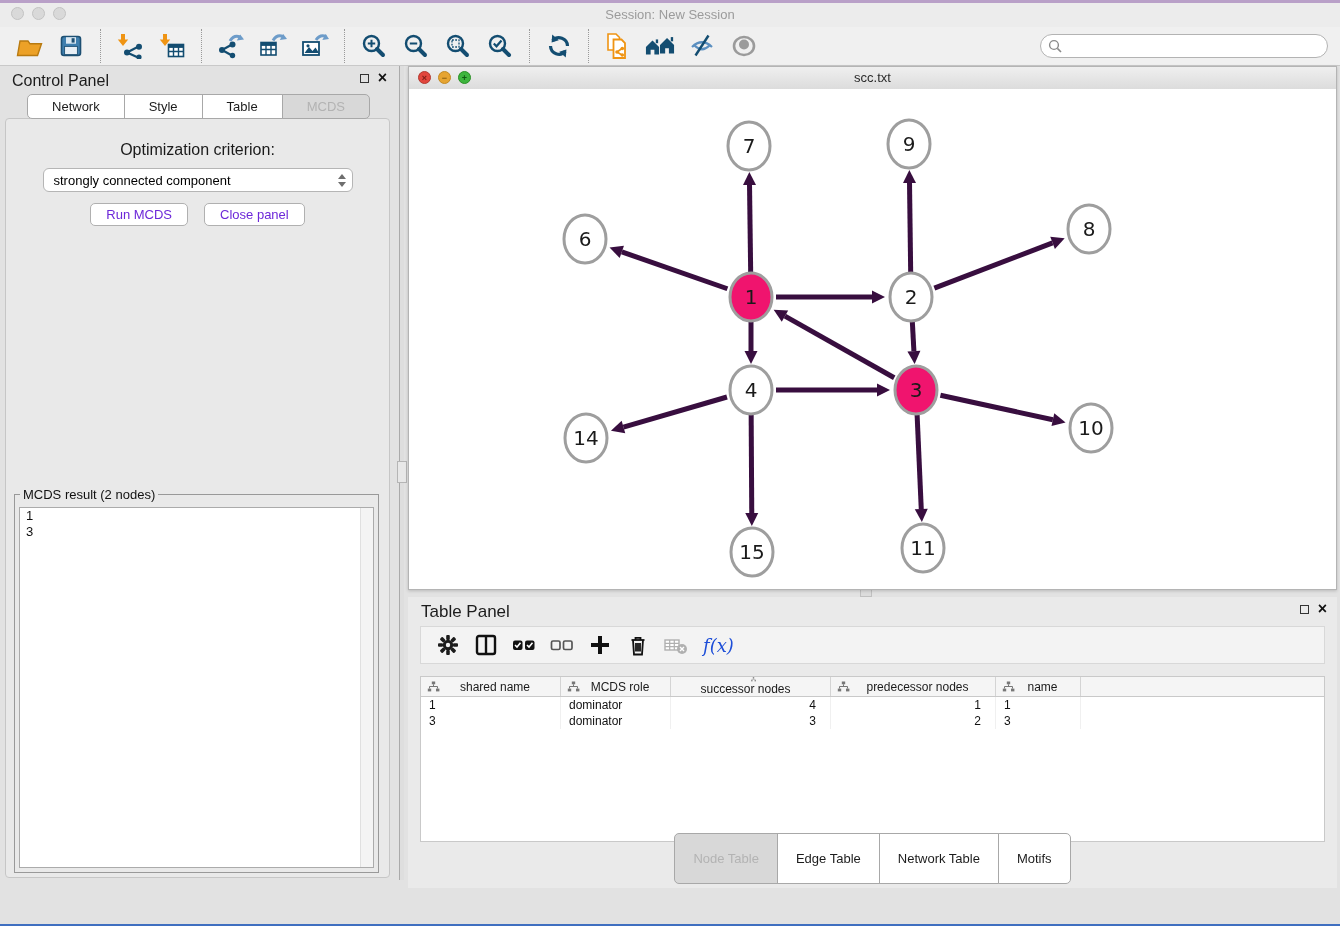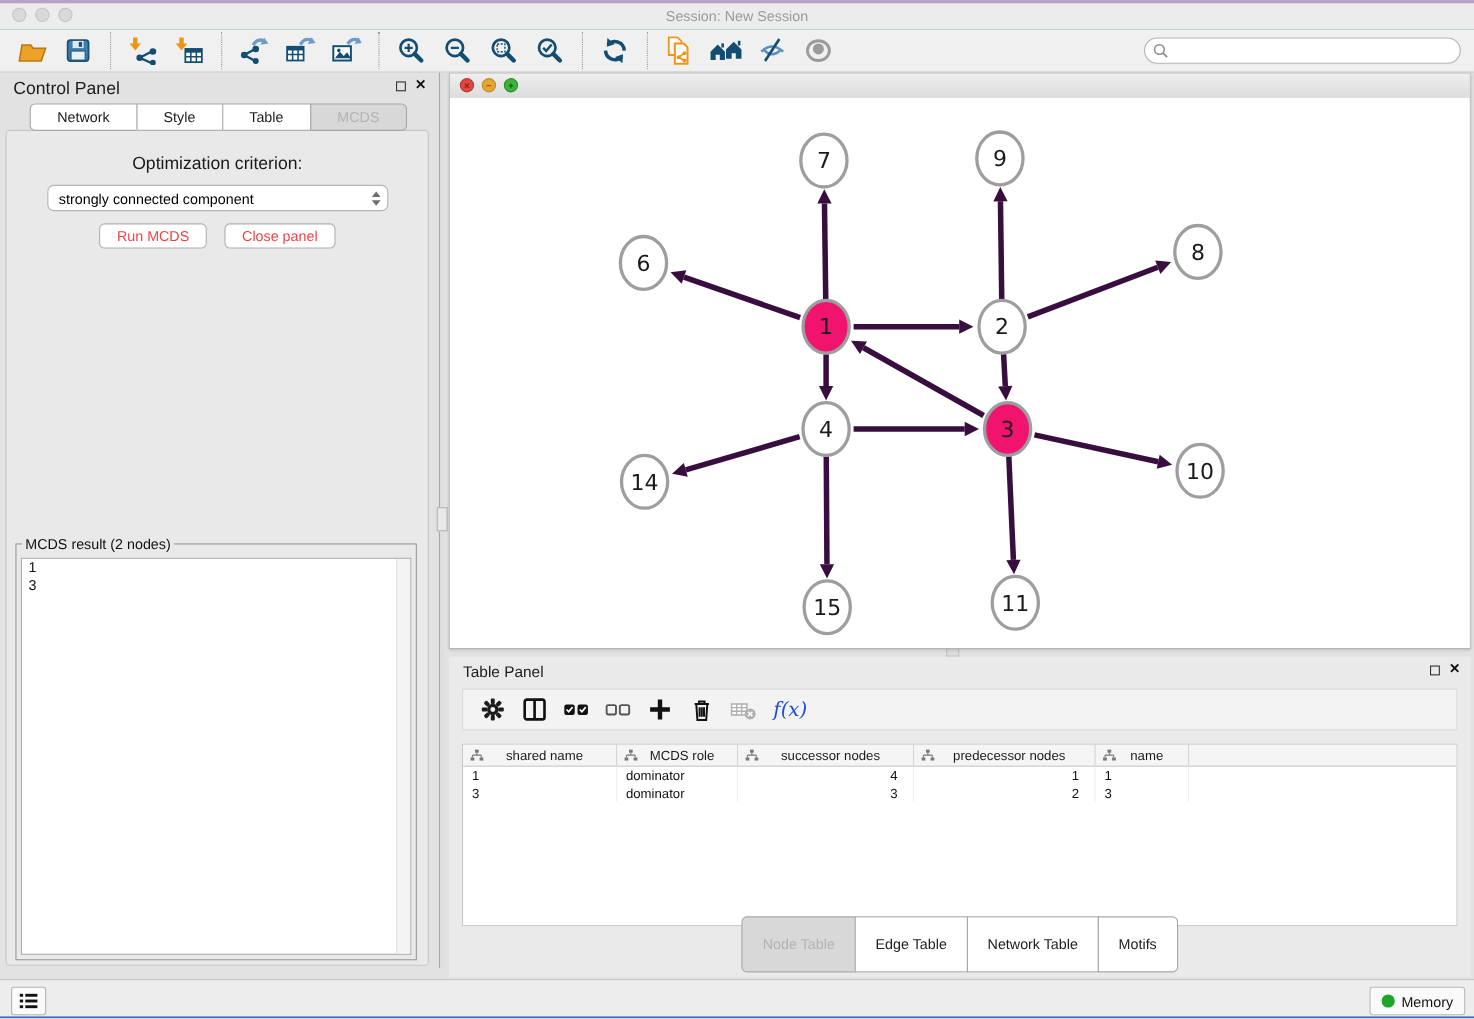--- a/index.html
+++ b/index.html
@@ -40,21 +40,21 @@
     border:1px solid #c6c6c6;border-radius:4px;}
   .opt-label{text-align:center;margin-top:22px;font-size:16px;color:#1a1a1a;}
   .select{margin:9px auto 0;width:310px;height:24px;background:#fff;border:1px solid #b5b5b5;border-radius:6px;
     display:flex;align-items:center;padding:0 6px 0 10px;box-sizing:border-box;font-size:13px;}
   .select .sv{flex:1;}
   .stepper{display:flex;flex-direction:column;gap:3px;align-items:center;}
   .stepper i{display:block;width:0;height:0;border-left:4px solid transparent;border-right:4px solid transparent;}
   .stepper .up{border-bottom:5px solid #6e6e6e;}
   .stepper .dn{border-top:5px solid #6e6e6e;}
   .btn-row{display:flex;justify-content:center;gap:16px;margin-top:11px;}
-  .pbtn{padding:3px 15px;font-size:13px;background:#fff;border:1px solid #b0b0b0;border-radius:5px;color:#ef4444;}
+  .pbtn{padding:3px 15px;font-size:13px;background:#fff;border:1px solid #b0b0b0;border-radius:5px;color:#6d28d9;}
   .mcds-fieldset{position:absolute;left:8px;right:10px;top:375px;bottom:4px;border:1px solid #999;}
   .mcds-legend{position:absolute;top:-8px;left:5px;background:#e9e9e9;padding:0 3px;font-size:13px;color:#111;}
   .mcds-list{position:absolute;left:4px;right:4px;top:12px;bottom:4px;background:#fff;border:1px solid #ababab;overflow:hidden;}
   .mcds-scroll{position:absolute;right:0;top:0;bottom:0;width:12px;background:#f4f4f4;border-left:1px solid #e0e0e0;}
   .mcds-item{font-size:13px;line-height:16px;padding-left:6px;color:#111;}
 
   
   .v-splitter{position:absolute;left:399px;top:66px;width:4px;height:814px;background:#dedede;border-left:1px solid #aaa;}
   .v-handle{position:absolute;left:-3px;top:395px;width:8px;height:20px;background:#e8e8e8;border:1px solid #b5b5b5;}
   .h-handle{position:absolute;left:860px;top:587px;width:10px;height:8px;background:#dcdcdc;border:1px solid #c0c0c0;}
@@ -67,21 +67,21 @@
   .nw-lights{position:absolute;left:9px;top:4px;display:flex;gap:7px;}
   .nwl{width:13px;height:13px;border-radius:50%;font:bold 9px/12px "Liberation Sans",sans-serif;text-align:center;box-sizing:border-box;}
   .nwl.red{background:#e2463d;border:1px solid #b23a30;color:#7a1d16;}
   .nwl.yel{background:#e6a431;border:1px solid #c28a24;color:#8a5f12;}
   .nwl.grn{background:#3db53d;border:1px solid #2a8f25;color:#0f5c12;}
   .nw-canvas{position:absolute;top:22px;left:0;right:0;bottom:0;background:#fff;}
 
   
   .table-panel{position:absolute;left:408px;top:597px;width:929px;height:291px;background:#eaeaea;}
   .tp-header{position:relative;height:26px;}
-  .tp-header .tp-title{position:absolute;left:13px;top:5px;font-size:14px;color:#1c1c1c;}
+  .tp-header .tp-title{position:absolute;left:13px;top:5px;font-size:17px;color:#1c1c1c;}
   .tp-toolbar{position:absolute;left:12px;right:12px;top:29px;height:38px;background:#f3f3f3;
     border:1px solid #d8d8d8;display:flex;align-items:center;padding-left:14px;box-sizing:border-box;}
   .tpicon{width:26px;height:26px;display:flex;align-items:center;justify-content:center;margin-right:12px;}
   .fx{font:italic 18px "DejaVu Serif",serif;color:#1d4ed8;margin-left:2px;}
   .tp-table{position:absolute;left:12px;right:12px;top:79px;bottom:46px;background:#fff;border:1px solid #c9c9c9;
     overflow:hidden;box-sizing:border-box;}
   .thead{display:flex;height:19px;background:#f5f5f5;border-bottom:1px solid #c9c9c9;}
   .th{display:flex;align-items:center;border-right:1px solid #d4d4d4;box-sizing:border-box;font-size:12px;color:#1a1a1a;}
   .th svg{margin-left:6px;}
   .th span{flex:1;text-align:center;margin-right:10px;}
@@ -305,20 +305,21 @@
   </div>
   <div class="h-handle"></div>
 
   <div class="network-window">
     <div class="nw-titlebar">
       <div class="nw-lights">
         <span class="nwl red">×</span>
         <span class="nwl yel">−</span>
         <span class="nwl grn">+</span>
       </div>
+      <div class="nw-title">scc.txt</div>
     </div>
     <div class="nw-canvas">
       <svg id="graph-svg" width="927" height="500">
           <g>
             <line x1="341.6689032132158" y1="183.00219259779408" x2="340.5165109873833" y2="95.99657954744124" stroke="#380E3F" stroke-width="5"></line>
             <polygon points="340.34434065825553,82.99771969829416 347.0159409119568,95.91049438287736 334.0170810628098,96.08266471200513" fill="#380E3F"></polygon>
           </g>
           <g>
             <line x1="318.39911144699016" y1="199.75390640918934" x2="212.81738614269534" y2="162.86390600166465" stroke="#380E3F" stroke-width="5"></line>
             <polygon points="200.54492409513023,158.5759373344431 214.96137047630612,156.7276749778821 210.67340180908457,169.0001370254472" fill="#380E3F"></polygon>
@@ -504,21 +505,21 @@
           </div>
           <div class="th" style="width: 110px;">
             <svg width="13" height="12" viewBox="0 0 13 12">
               <rect x="4.8" y="0.5" width="3.4" height="2.8" fill="#777"></rect>
               <path d="M6.5 3.3 V5.5 M2.5 5.5 H10.5 M2.5 5.5 V7.5 M10.5 5.5 V7.5" stroke="#777" fill="none"></path>
               <rect x="0.8" y="7.6" width="3.4" height="2.8" fill="#777"></rect>
               <rect x="9" y="7.6" width="3.4" height="2.8" fill="#777"></rect>
             </svg>
             <span>MCDS role</span>
           </div>
-          <div class="th" style="width: 160px;">
+          <div class="th" style="width: 160px; flex-direction: column;">
             <svg width="13" height="12" viewBox="0 0 13 12">
               <rect x="4.8" y="0.5" width="3.4" height="2.8" fill="#777"></rect>
               <path d="M6.5 3.3 V5.5 M2.5 5.5 H10.5 M2.5 5.5 V7.5 M10.5 5.5 V7.5" stroke="#777" fill="none"></path>
               <rect x="0.8" y="7.6" width="3.4" height="2.8" fill="#777"></rect>
               <rect x="9" y="7.6" width="3.4" height="2.8" fill="#777"></rect>
             </svg>
             <span>successor nodes</span>
           </div>
           <div class="th" style="width: 165px;">
             <svg width="13" height="12" viewBox="0 0 13 12">
@@ -557,32 +558,14 @@
         </div>
     </div>
     <div class="tp-tabs mac-tabs-bottom" id="tp-tabs" style="position:absolute;bottom:4px;left:0;right:0;display:flex;justify-content:center;">
         <span class="tab sel">Node Table</span>
         <span class="tab">Edge Table</span>
         <span class="tab">Network Table</span>
         <span class="tab">Motifs</span>
       </div>
   </div>
 
-  <div class="statusbar">
-    <span class="list-btn">
-      <svg width="18" height="16" viewBox="0 0 18 16">
-        <g fill="#111">
-          <rect x="1" y="1.5" width="3" height="2.6"></rect>
-            <rect x="6" y="1.5" width="11" height="2.6"></rect>
-          <rect x="1" y="6.7" width="3" height="2.6"></rect>
-            <rect x="6" y="6.7" width="11" height="2.6"></rect>
-          <rect x="1" y="11.9" width="3" height="2.6"></rect>
-            <rect x="6" y="11.9" width="11" height="2.6"></rect>
-        </g>
-      </svg>
-    </span>
-    <span class="memory-btn">
-      <span class="mem-dot"></span>
-      <span>Memory</span>
-    </span>
-  </div>
 
 </div>
 
 </body></html>

